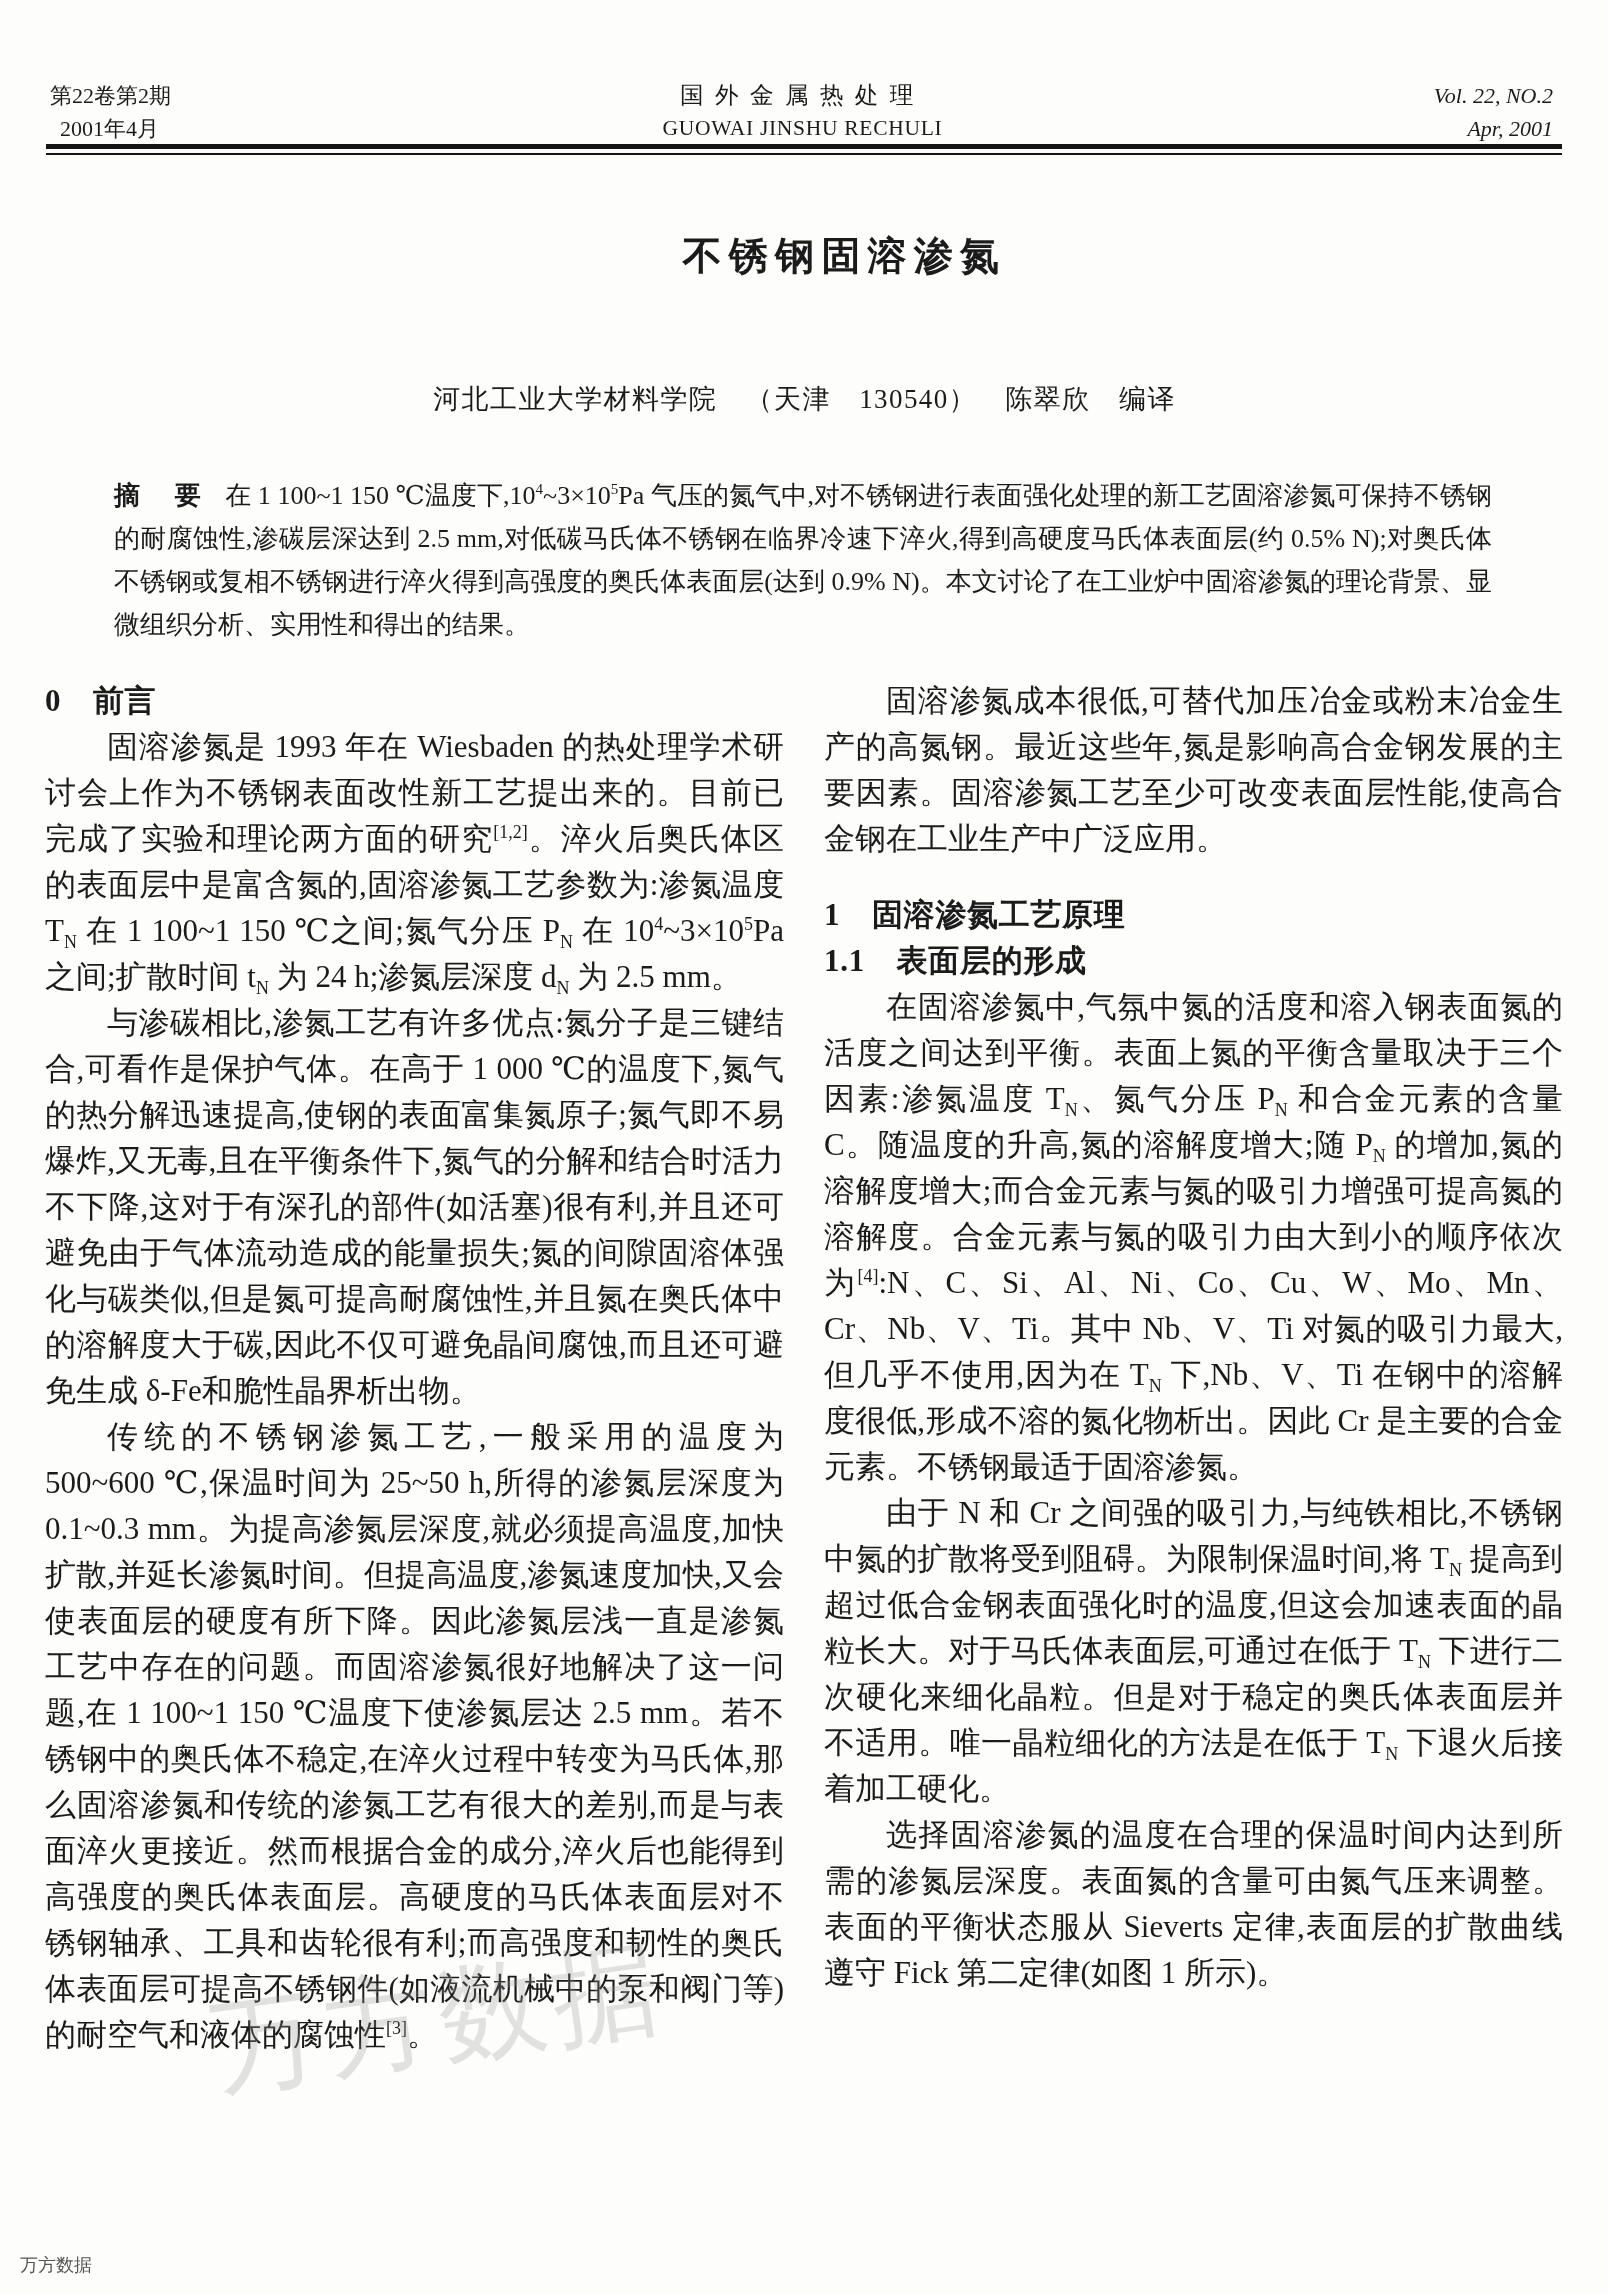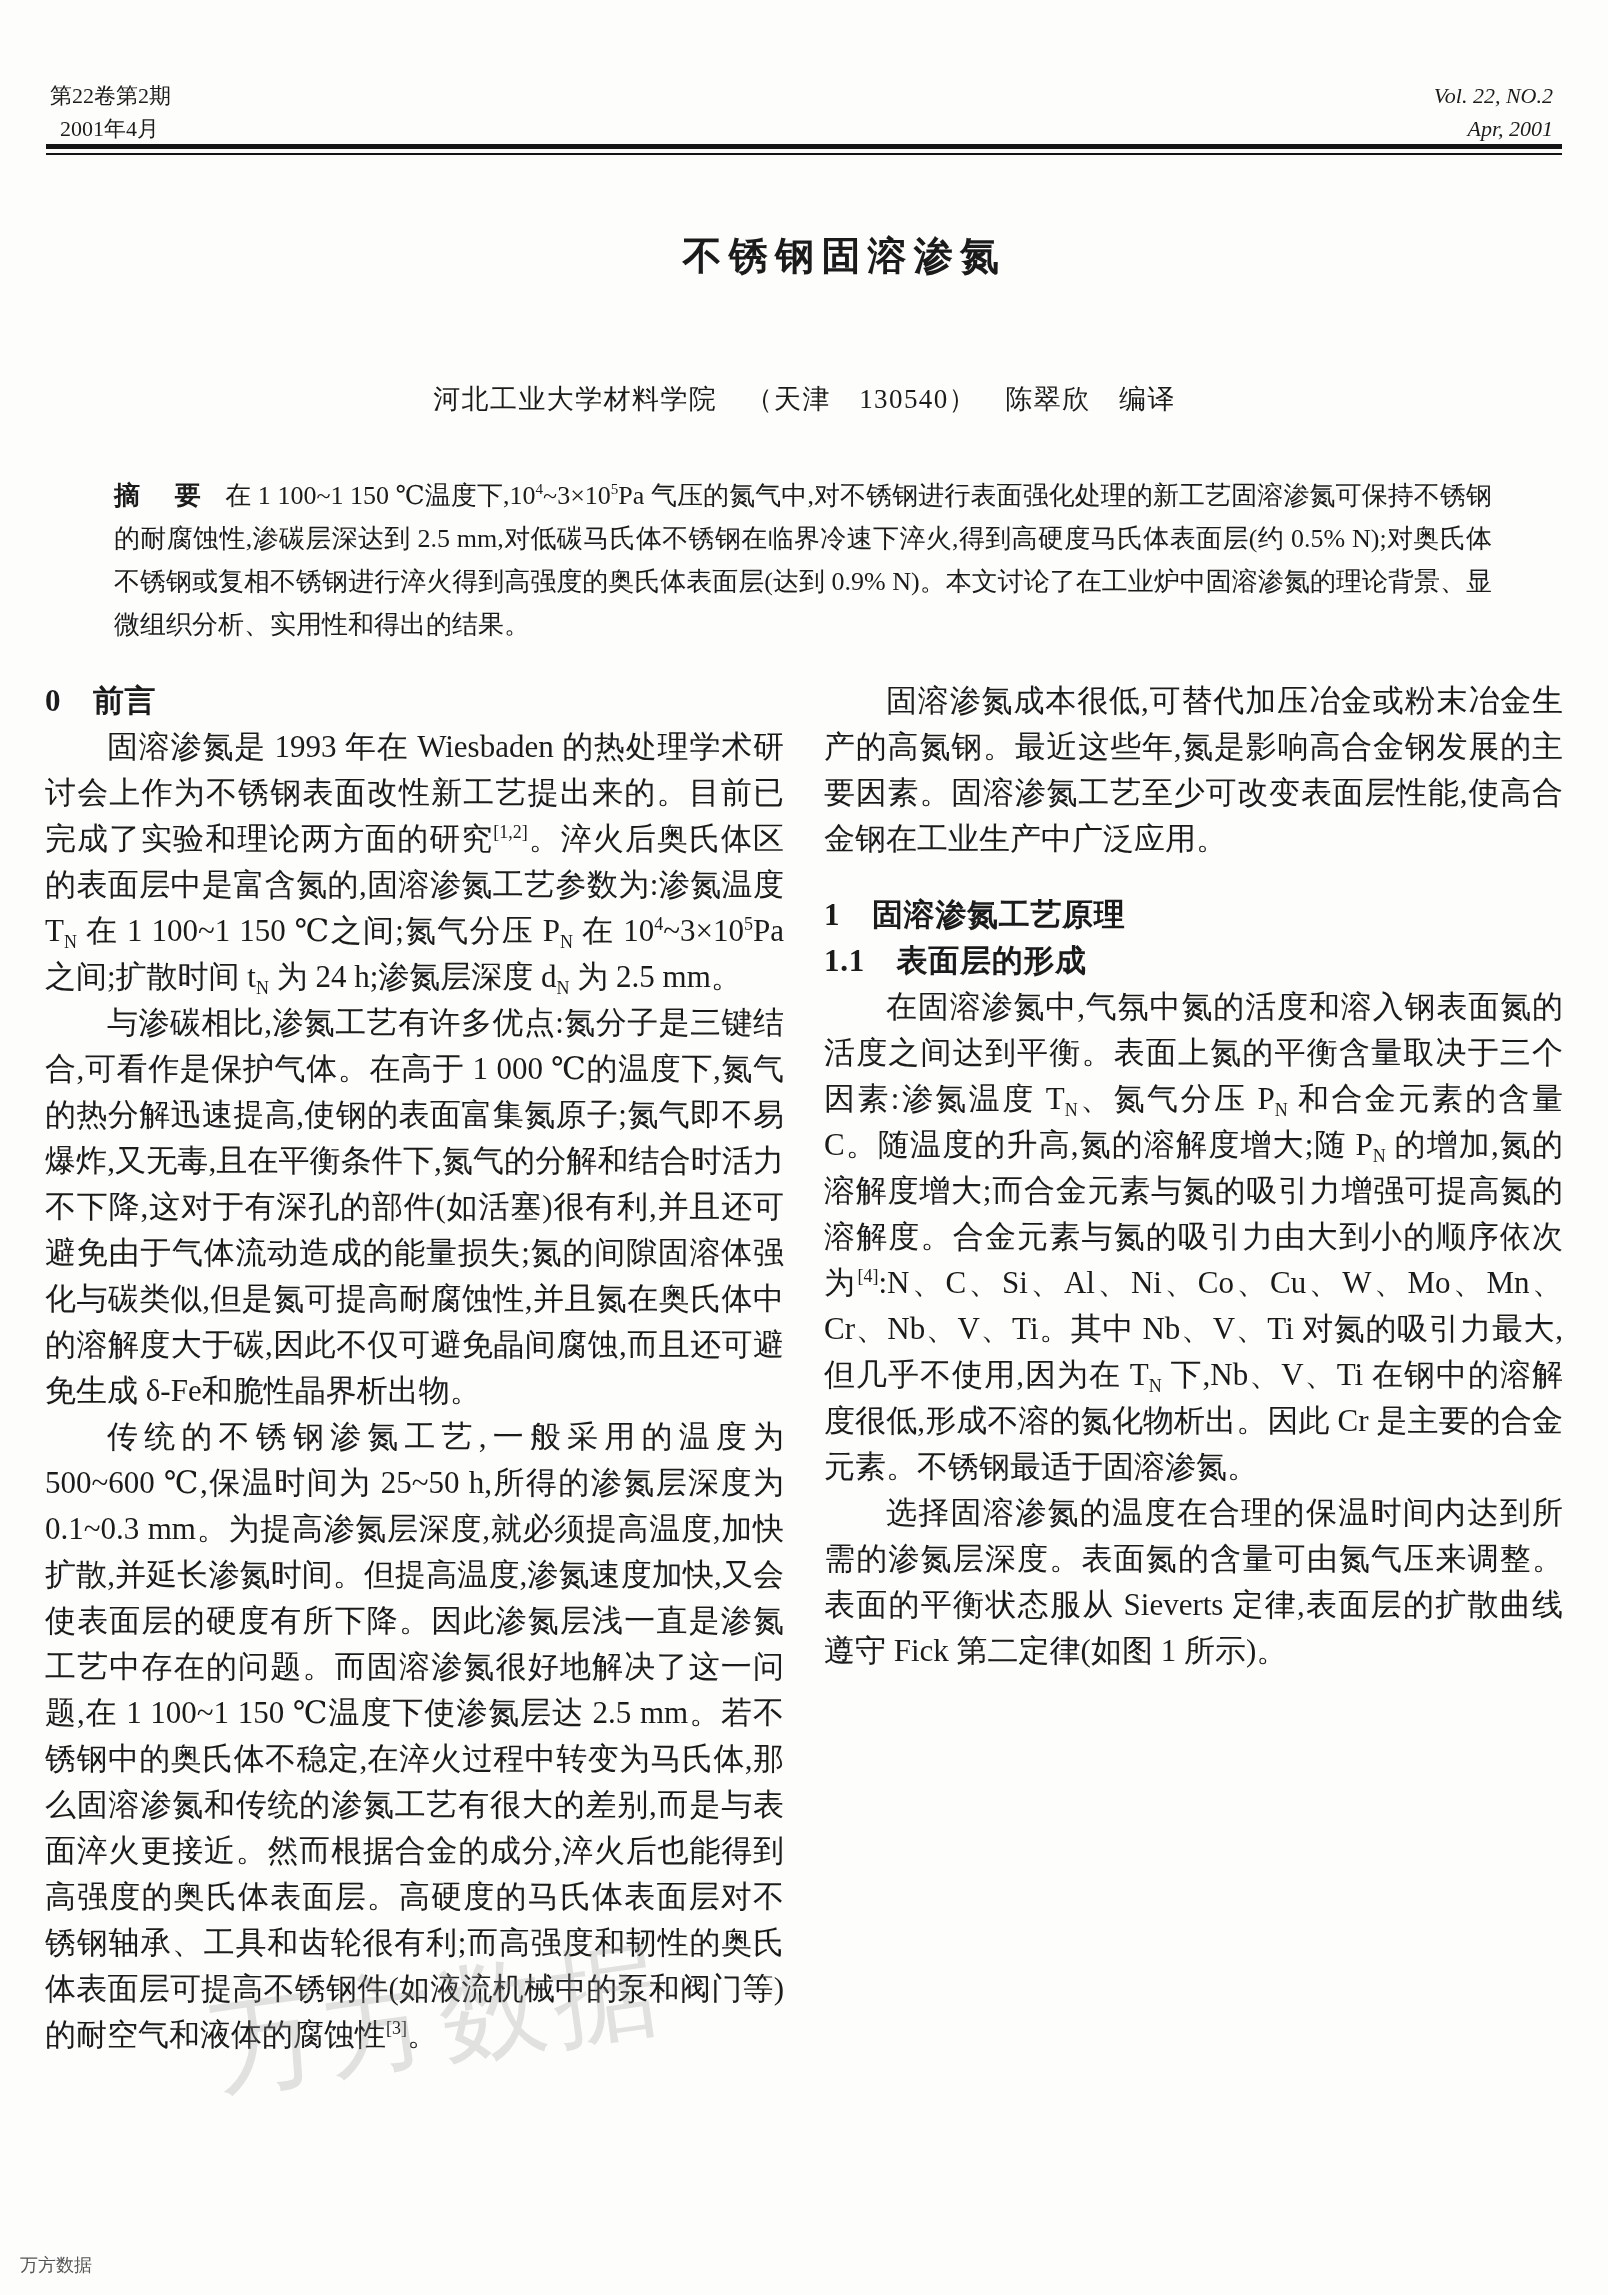--- a/index.html
+++ b/index.html
@@ -76,20 +76,24 @@
 </head>
 <body>
 
 <div class="page">
 
   <div class="jheader">
     <div class="h-left">
       <div class="l1">第22卷第2期</div>
       <div class="l2">2001年4月</div>
     </div>
+    <div class="h-center">
+      <div class="l1">国外金属热处理</div>
+      <div class="l2">GUOWAI JINSHU RECHULI</div>
+    </div>
     <div class="h-right">
       <div class="l1">Vol. 22, NO.2</div>
       <div class="l2">Apr, 2001</div>
     </div>
   </div>
   <div class="rule"></div>
 
   <div class="title">不锈钢固溶渗氮</div>
 
   <div class="byline">河北工业大学材料学院　（天津　130540）　陈翠欣　编译</div>
@@ -103,20 +107,21 @@
       <p class="sec-h" style="text-indent:0">0　前言</p>
       <p>固溶渗氮是 1993 年在 Wiesbaden 的热处理学术研讨会上作为不锈钢表面改性新工艺提出来的。目前已完成了实验和理论两方面的研究<sup>[1,2]</sup>。淬火后奥氏体区的表面层中是富含氮的,固溶渗氮工艺参数为:渗氮温度 T<sub>N</sub> 在 1 100~1 150 ℃之间;氮气分压 P<sub>N</sub> 在 10<sup>4</sup>~3×10<sup>5</sup>Pa 之间;扩散时间 t<sub>N</sub> 为 24 h;渗氮层深度 d<sub>N</sub> 为 2.5 mm。</p>
       <p>与渗碳相比,渗氮工艺有许多优点:氮分子是三键结合,可看作是保护气体。在高于 1 000 ℃的温度下,氮气的热分解迅速提高,使钢的表面富集氮原子;氮气即不易爆炸,又无毒,且在平衡条件下,氮气的分解和结合时活力不下降,这对于有深孔的部件(如活塞)很有利,并且还可避免由于气体流动造成的能量损失;氮的间隙固溶体强化与碳类似,但是氮可提高耐腐蚀性,并且氮在奥氏体中的溶解度大于碳,因此不仅可避免晶间腐蚀,而且还可避免生成 δ-Fe和脆性晶界析出物。</p>
       <p>传统的不锈钢渗氮工艺,一般采用的温度为 500~600 ℃,保温时间为 25~50 h,所得的渗氮层深度为 0.1~0.3 mm。为提高渗氮层深度,就必须提高温度,加快扩散,并延长渗氮时间。但提高温度,渗氮速度加快,又会使表面层的硬度有所下降。因此渗氮层浅一直是渗氮工艺中存在的问题。而固溶渗氮很好地解决了这一问题,在 1 100~1 150 ℃温度下使渗氮层达 2.5 mm。若不锈钢中的奥氏体不稳定,在淬火过程中转变为马氏体,那么固溶渗氮和传统的渗氮工艺有很大的差别,而是与表面淬火更接近。然而根据合金的成分,淬火后也能得到高强度的奥氏体表面层。高硬度的马氏体表面层对不锈钢轴承、工具和齿轮很有利;而高强度和韧性的奥氏体表面层可提高不锈钢件(如液流机械中的泵和阀门等)的耐空气和液体的腐蚀性<sup>[3]</sup>。</p>
     </div>
     <div class="col">
       <p>固溶渗氮成本很低,可替代加压冶金或粉末冶金生产的高氮钢。最近这些年,氮是影响高合金钢发展的主要因素。固溶渗氮工艺至少可改变表面层性能,使高合金钢在工业生产中广泛应用。</p>
       <p class="sec-h gap" style="text-indent:0">1　固溶渗氮工艺原理</p>
       <p class="sec-h" style="text-indent:0">1.1　表面层的形成</p>
       <p>在固溶渗氮中,气氛中氮的活度和溶入钢表面氮的活度之间达到平衡。表面上氮的平衡含量取决于三个因素:渗氮温度 T<sub>N</sub>、氮气分压 P<sub>N</sub> 和合金元素的含量 C。随温度的升高,氮的溶解度增大;随 P<sub>N</sub> 的增加,氮的溶解度增大;而合金元素与氮的吸引力增强可提高氮的溶解度。合金元素与氮的吸引力由大到小的顺序依次为<sup>[4]</sup>:N、C、Si、Al、Ni、Co、Cu、W、Mo、Mn、Cr、Nb、V、Ti。其中 Nb、V、Ti 对氮的吸引力最大,但几乎不使用,因为在 T<sub>N</sub> 下,Nb、V、Ti 在钢中的溶解度很低,形成不溶的氮化物析出。因此 Cr 是主要的合金元素。不锈钢最适于固溶渗氮。</p>
+      <p>由于 N 和 Cr 之间强的吸引力,与纯铁相比,不锈钢中氮的扩散将受到阻碍。为限制保温时间,将 T<sub>N</sub> 提高到超过低合金钢表面强化时的温度,但这会加速表面的晶粒长大。对于马氏体表面层,可通过在低于 T<sub>N</sub> 下进行二次硬化来细化晶粒。但是对于稳定的奥氏体表面层并不适用。唯一晶粒细化的方法是在低于 T<sub>N</sub> 下退火后接着加工硬化。</p>
       <p>选择固溶渗氮的温度在合理的保温时间内达到所需的渗氮层深度。表面氮的含量可由氮气压来调整。表面的平衡状态服从 Sieverts 定律,表面层的扩散曲线遵守 Fick 第二定律(如图 1 所示)。</p>
     </div>
   </div>
 
   <div class="stamp">万方数据</div>
   <div class="footer">万方数据</div>
 
 </div>
 
 

